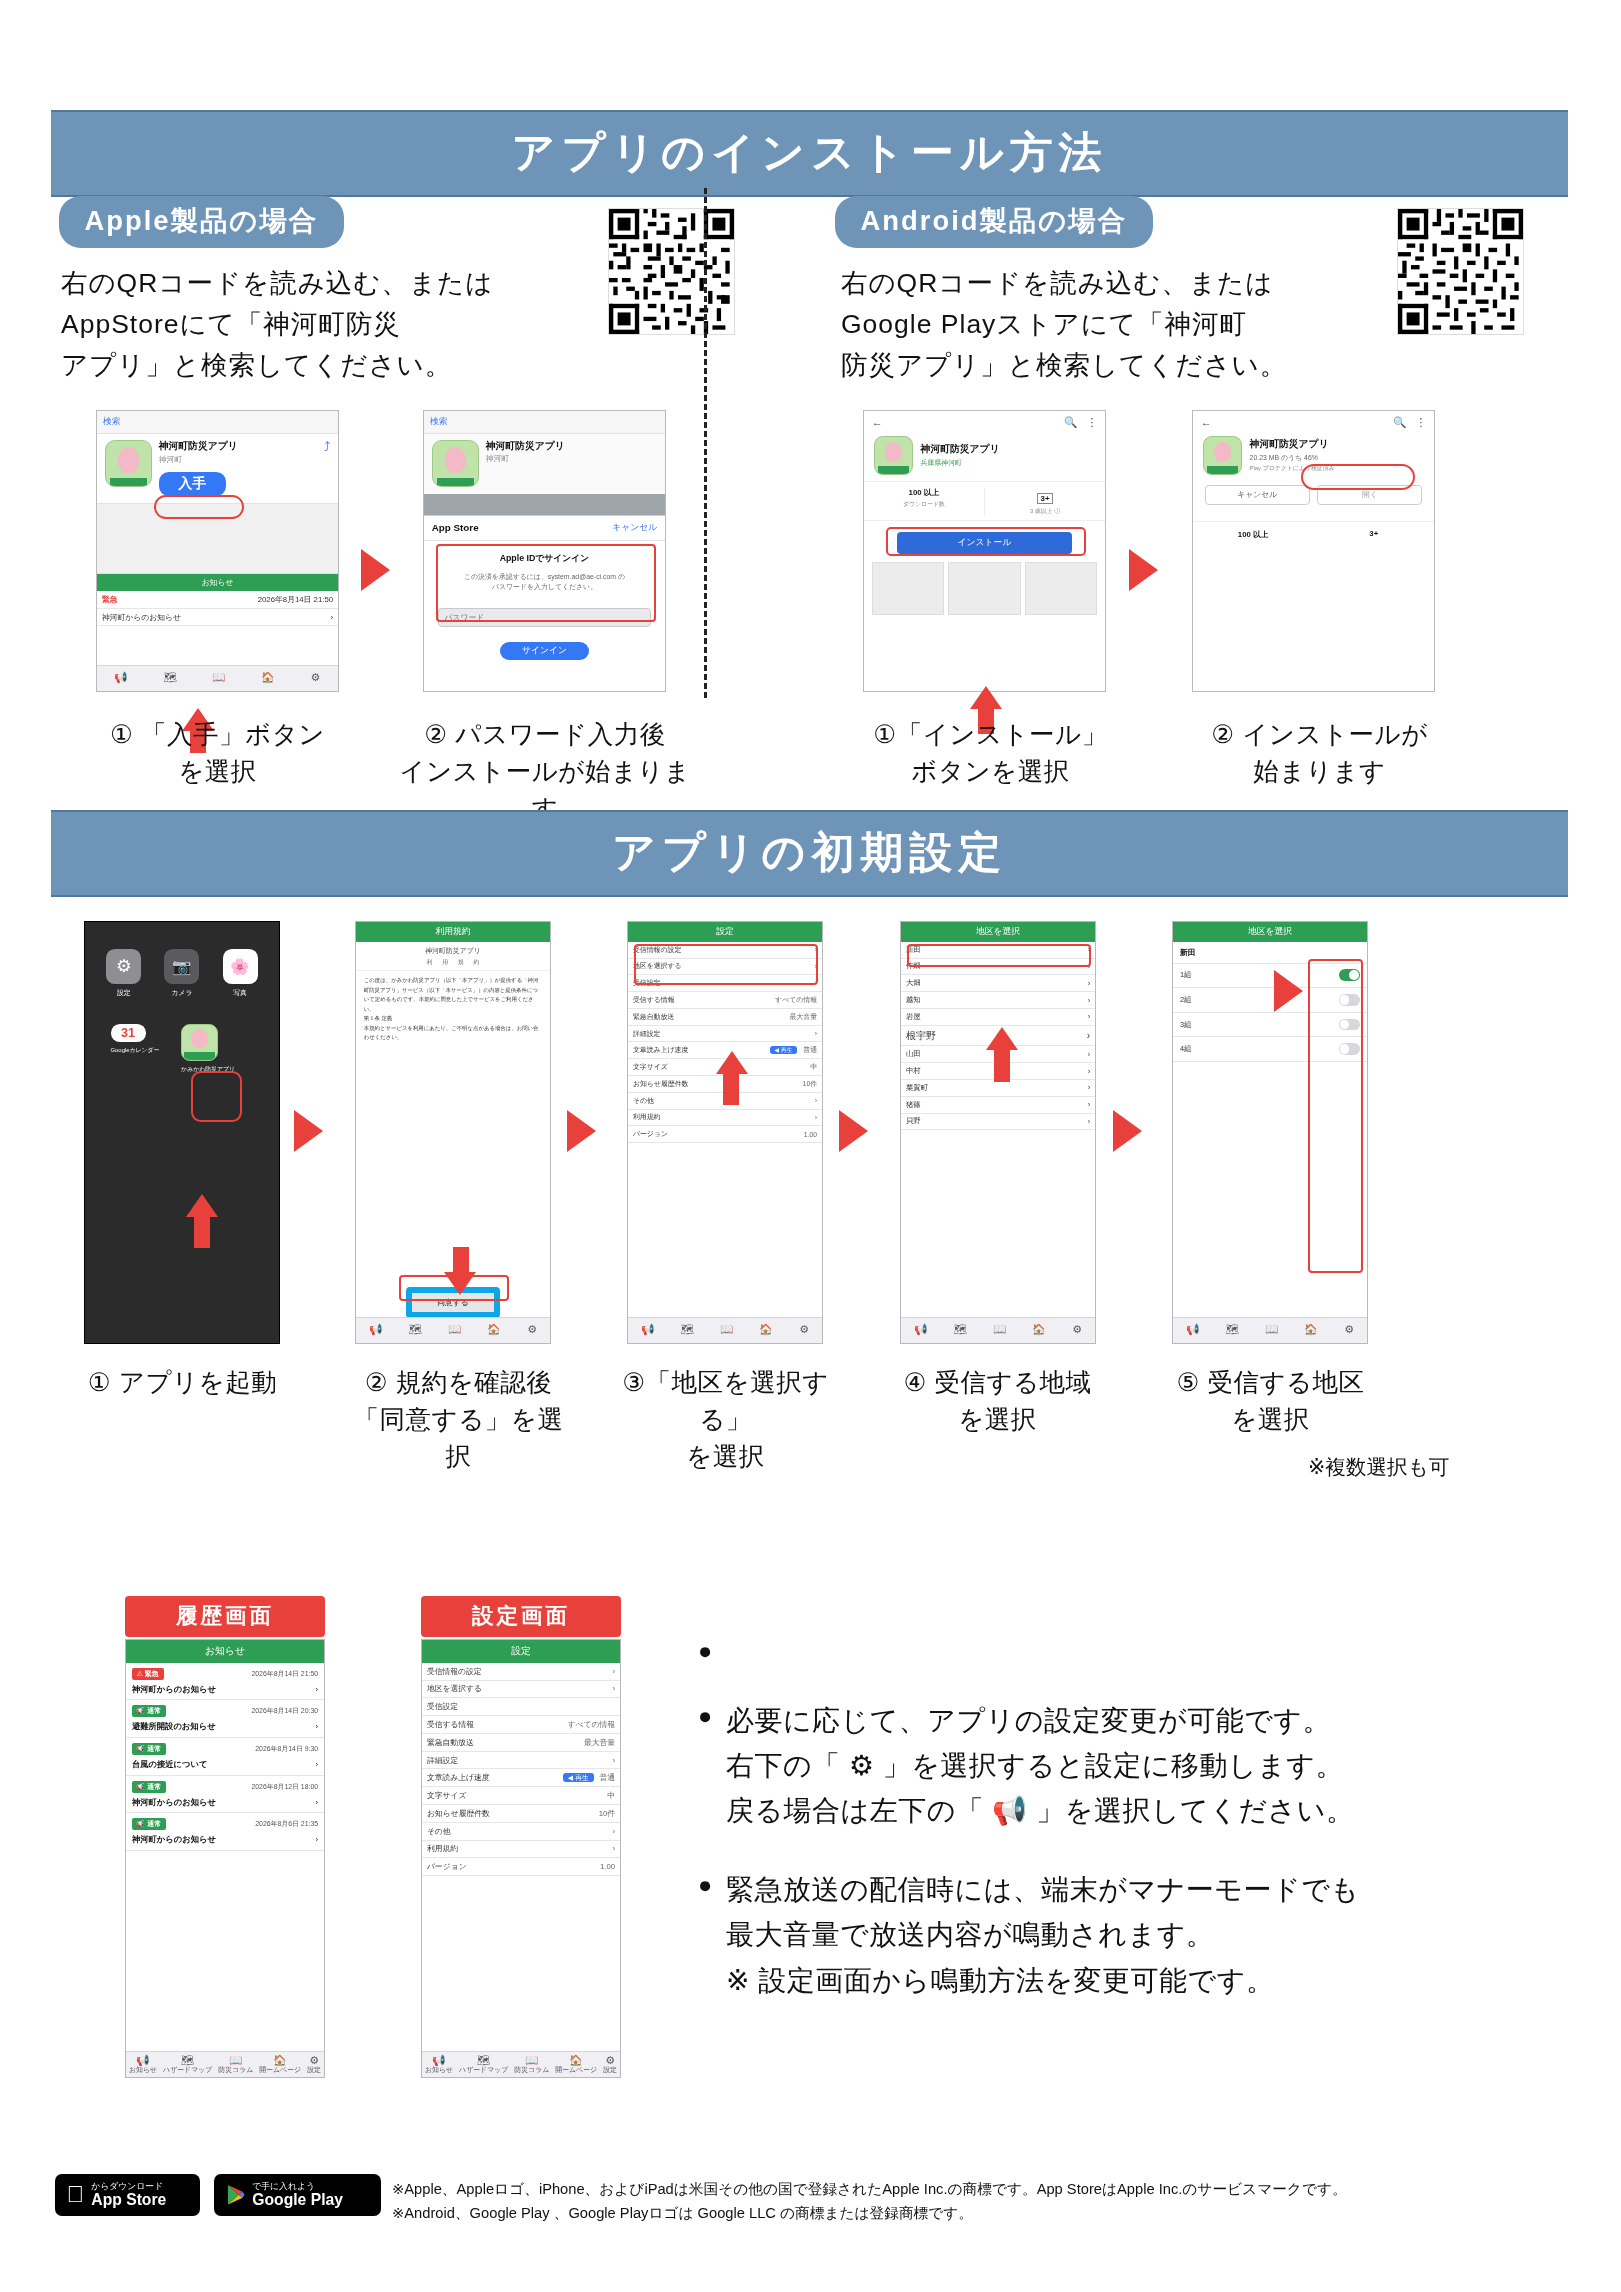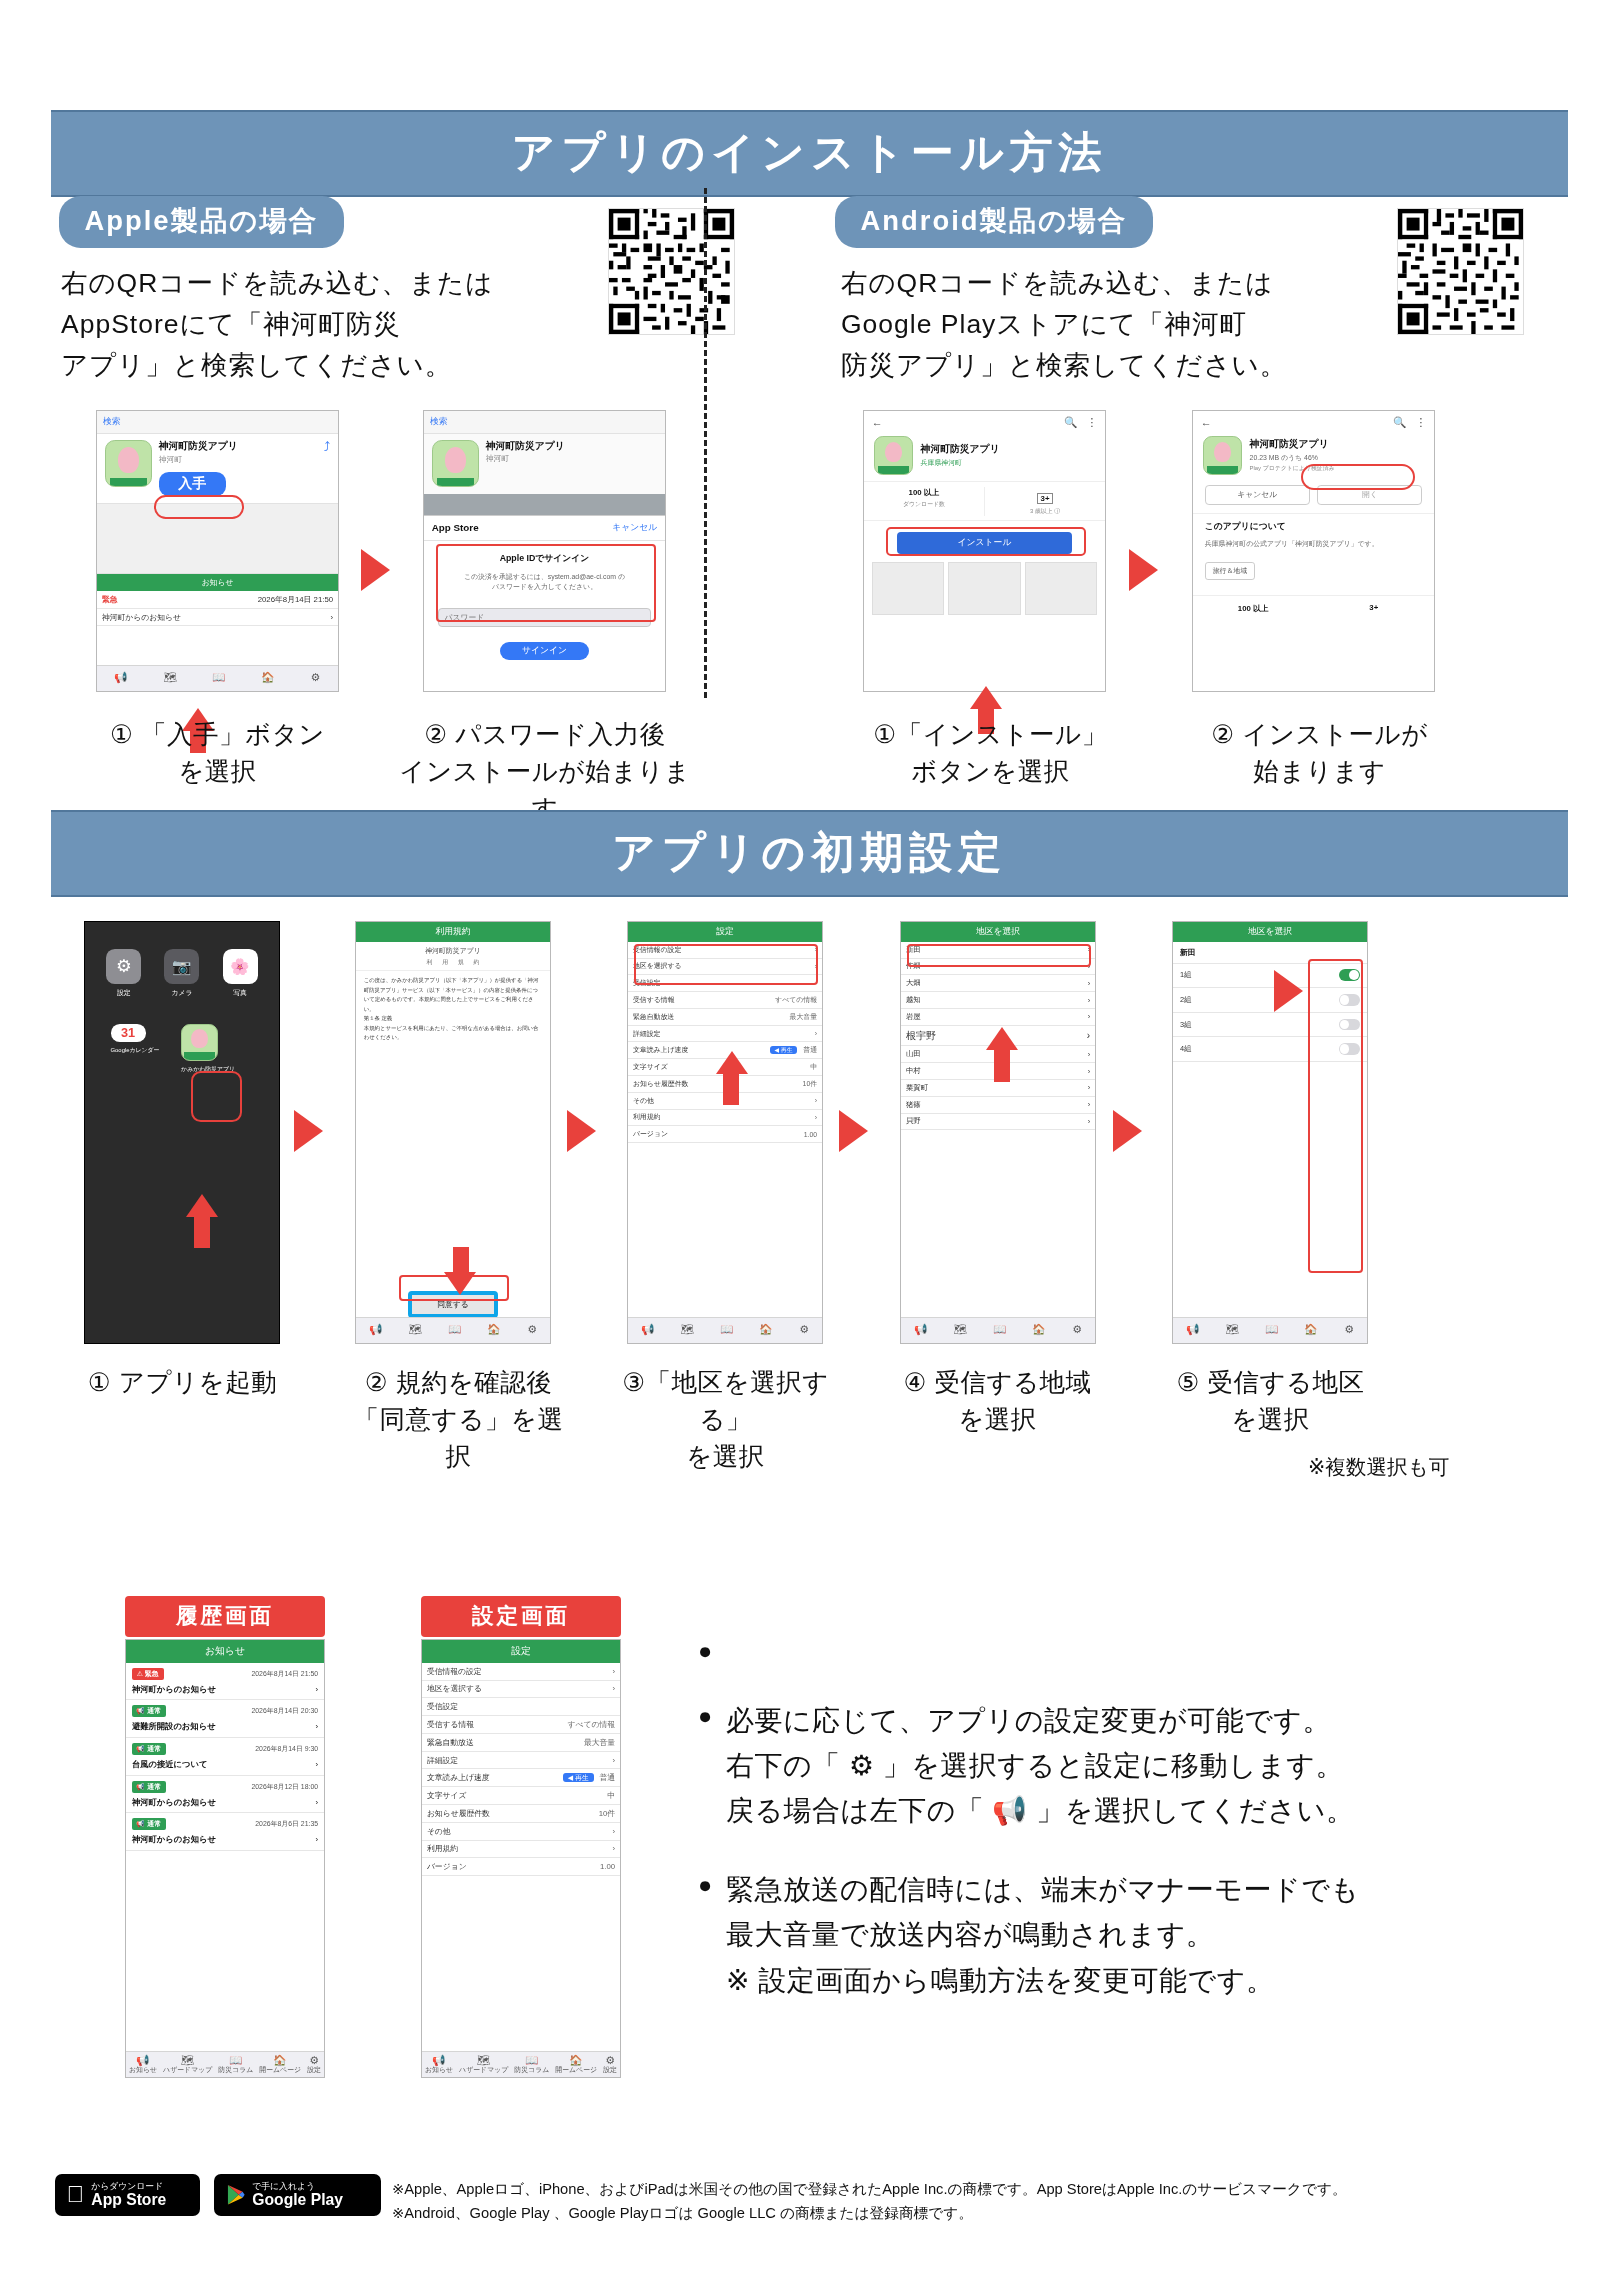--- a/index.html
+++ b/index.html
@@ -477,27 +477,20 @@
       <div>
         <div style="font-size:9.8px;font-weight:bold;">神河町防災アプリ</div>
         <div style="font-size:6.9px;color:#666;margin-top:2px;">20.23 MB のうち 46%</div>
         <div style="font-size:5.9px;color:#888;margin-top:1px;">Play プロテクトにより検証済み</div>
       </div>
     </div>
     <div style="display:flex;gap:7.8px;padding:3.9px 11.8px 7.8px;">
       <span style="flex:1;text-align:center;border:1px solid #ccc;border-radius:3.9px;font-size:7.8px;padding:3.9px 0;color:#555;">キャンセル</span>
       <span style="flex:1;text-align:center;border:1px solid #ccc;border-radius:3.9px;font-size:7.8px;padding:3.9px 0;color:#aaa;">開く</span>
     </div>
-    <div style="border-top:1px solid #eee;padding:6.9px 11.8px;">
-      <div style="font-size:8.8px;font-weight:bold;">このアプリについて</div>
-      <div style="font-size:6.9px;color:#666;margin-top:5.9px;line-height:1.5;">兵庫県神河町の公式アプリ「神河町防災アプリ」です。</div>
-      <div style="margin-top:9.8px;">
-        <span style="display:inline-block;border:1px solid #ccc;border-radius:2.9px;font-size:6.9px;padding:2.9px 6.9px;color:#555;">旅行＆地域</span>
-      </div>
-    </div>
     <div style="display:flex;border-top:1px solid #eee;padding:6.9px 0;text-align:center;margin-top:7.8px;">
       <div style="flex:1;font-size:7.8px;font-weight:bold;">100 以上</div>
       <div style="flex:1;font-size:7.8px;font-weight:bold;">3+</div>
     </div>
     <div class="redbox" style="left:108px;top:53px;width:114px;height:25.5px;border-radius:13.7px;"></div>
   </div>
 
   <div class="caption" style="position:absolute;left:90px;top:716px;width:255px;white-space:pre-line;"><span>①</span> <span>「入手」ボタン
 を選択</span></div>
   <div class="caption" style="position:absolute;left:390px;top:716px;width:310px;white-space:pre-line;"><span>②</span> <span>パスワード入力後
@@ -550,21 +543,21 @@
     <div style="display:flex;justify-content:center;gap:9.8px;font-size:5.9px;color:#666;border-bottom:1px solid #eee;padding-bottom:2.9px;">
       <span>利</span>
         <span>用</span>
         <span>規</span>
         <span>約</span>
     </div>
     <div style="font-size:5.4px;line-height:1.75;color:#333;padding:5.9px 7.8px;white-space:pre-line;height:310px;overflow:hidden;">この度は、かみかわ防災アプリ（以下「本アプリ」）が提供する「神河町防災アプリ」サービス（以下「本サービス」）の内容と提供条件について定めるものです。本規約に同意した上でサービスをご利用ください。
 第１条 定義
 本規約とサービスを利用にあたり、ご不明な点がある場合は、お問い合わせください。</div>
     <div style="position:absolute;left:0;right:0;bottom:25.5px;text-align:center;">
-      <span style="display:inline-block;background:#e6e6e6;border:4px solid #0ea5e9;border-radius:3.9px;font-size:7.8px;padding:3.9px 25.5px;">同意する</span>
+      <span style="display:inline-block;background:#e6e6e6;border:6px solid #0ea5e9;border-radius:3.9px;font-size:7.8px;padding:3.9px 25.5px;">同意する</span>
     </div>
     <div class="ph-tab">
       <div class="tab-ico">
           <span>📢</span>
         </div>
       <div class="tab-ico">
           <span>🗺</span>
         </div>
       <div class="tab-ico">
           <span>📖</span>

